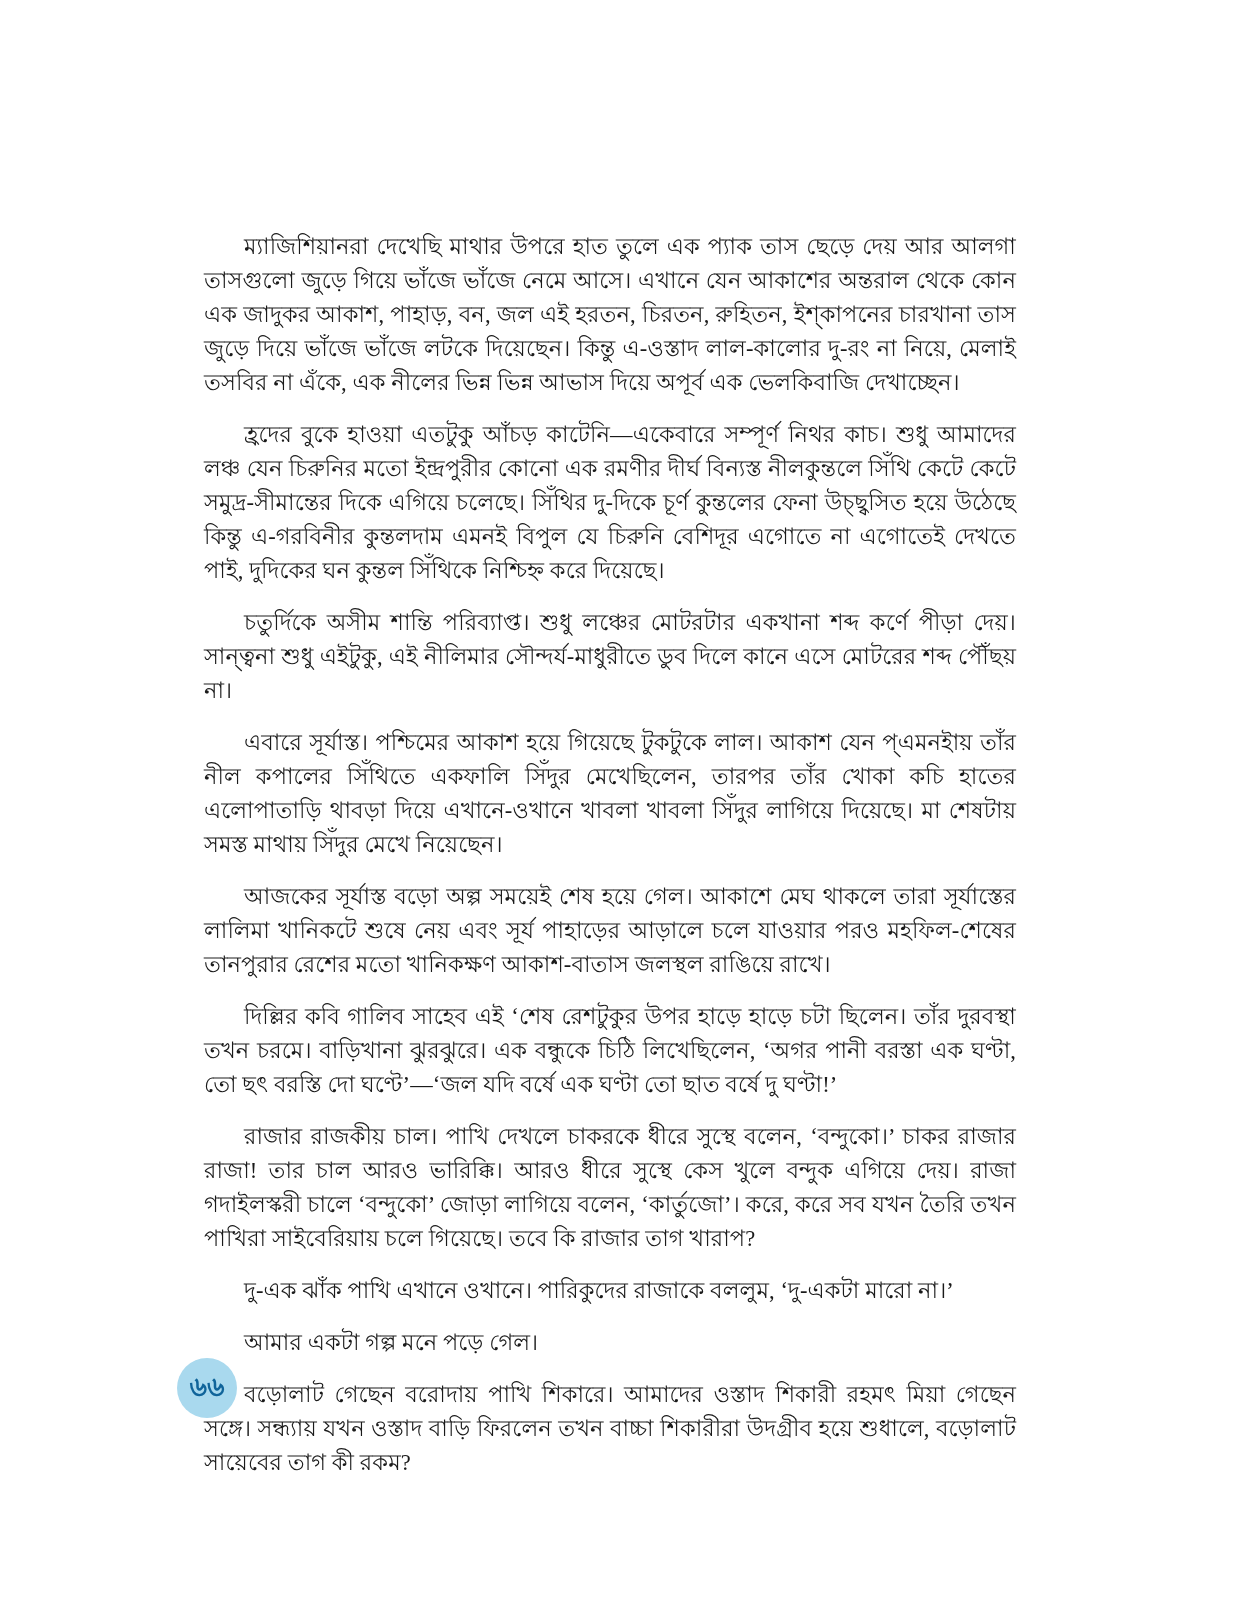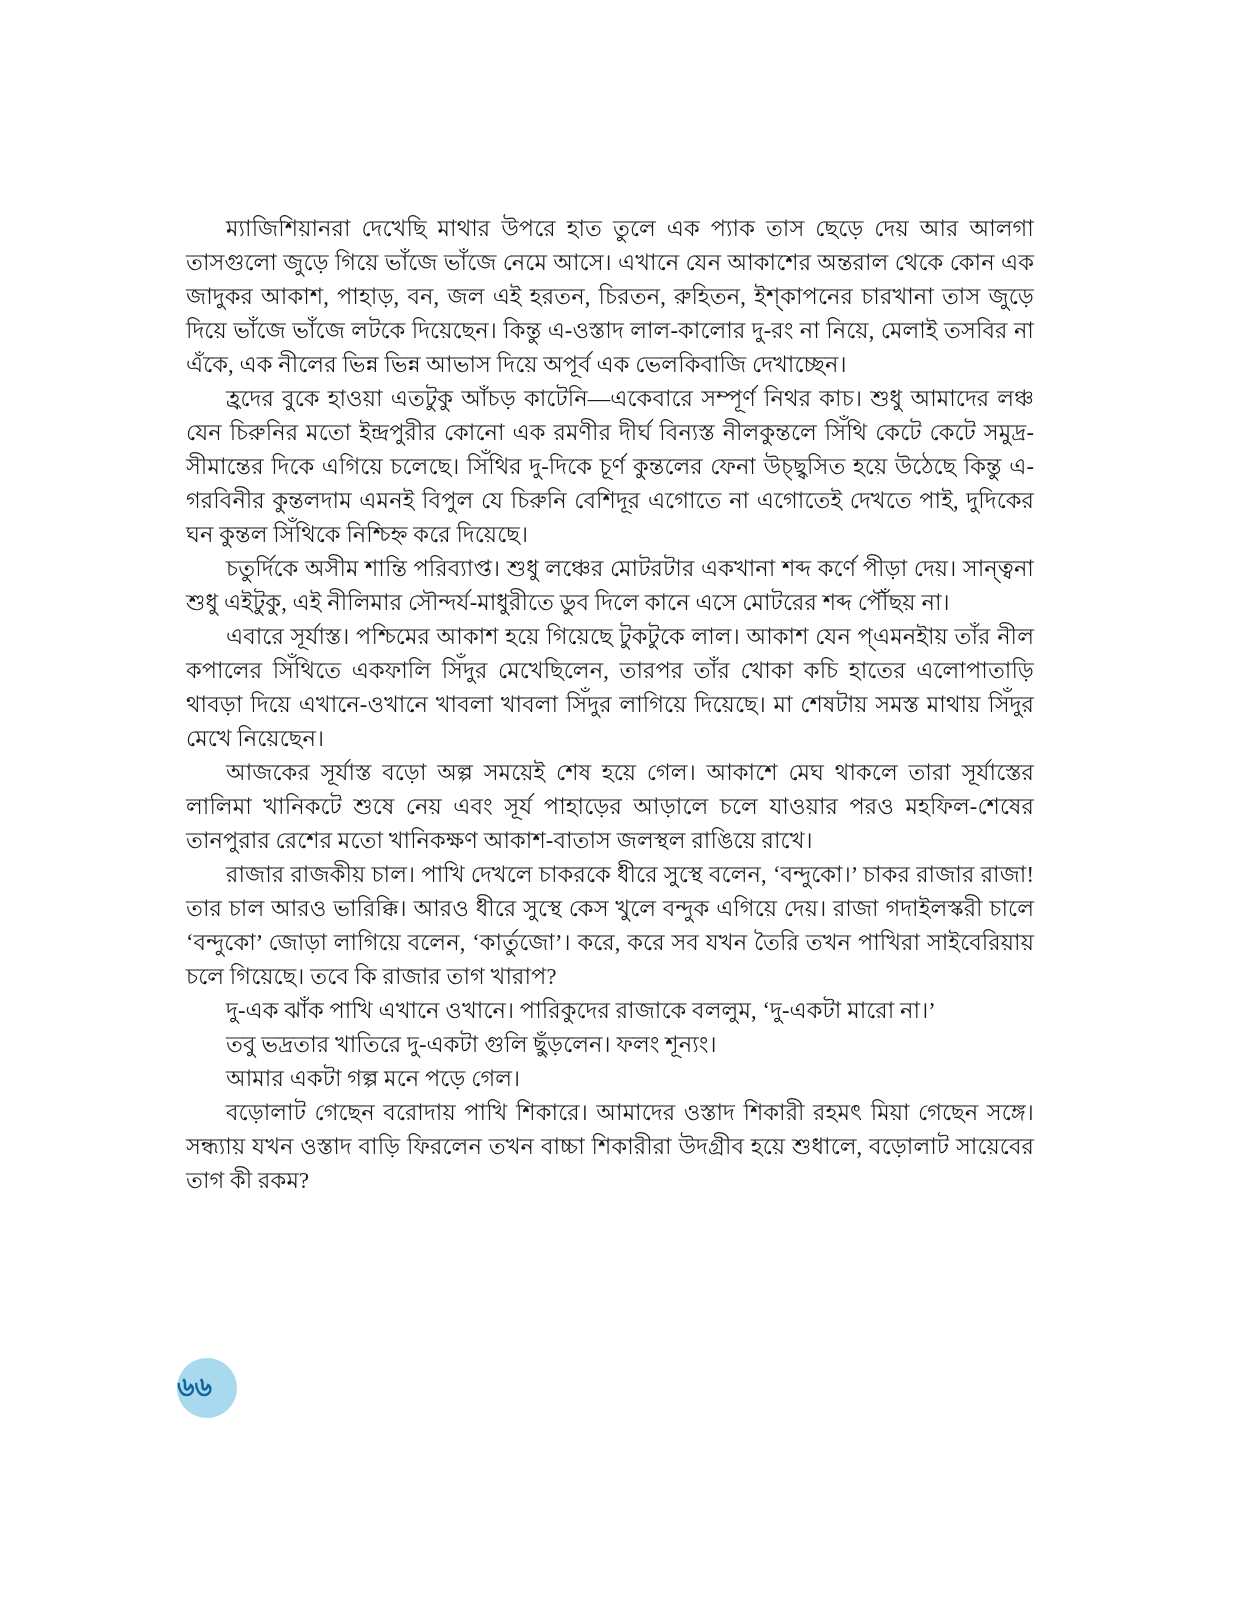--- a/index.html
+++ b/index.html
@@ -24,56 +24,57 @@
     left: 186px;
     top: 212px;
     width: 848px;
     color: #1a1a1a;
     font-size: 22.5px;
     line-height: 34px;
     text-align: justify;
     letter-spacing: 0.1px;
   }
   .text-block p {
-    margin: 0;
+    margin: 18px;
     padding: 0;
     text-indent: 40px;
   }
   .page-number-badge {
     position: absolute;
     left: 177px;
     top: 1358px;
     width: 60px;
     height: 60px;
     border-radius: 50%;
     background: #a9d9ee;
     display: flex;
     align-items: center;
+    justify-content: center;
   }
   .page-number-badge span {
     font-size: 27px;
     font-weight: bold;
     color: #10649a;
     font-family: "Liberation Serif", "DejaVu Serif", serif;
   }
 </style>
 </head>
 <body>
 
 <div class="page">
 
   <div class="text-block">
     <p>ম্যাজিশিয়ানরা দেখেছি মাথার উপরে হাত তুলে এক প্যাক তাস ছেড়ে দেয় আর আলগা তাসগুলো জুড়ে গিয়ে ভাঁজে ভাঁজে নেমে আসে। এখানে যেন আকাশের অন্তরাল থেকে কোন এক জাদুকর আকাশ, পাহাড়, বন, জল এই হরতন, চিরতন, রুহিতন, ইশ্কাপনের চারখানা তাস জুড়ে দিয়ে ভাঁজে ভাঁজে লটকে দিয়েছেন। কিন্তু এ-ওস্তাদ লাল-কালোর দু-রং না নিয়ে, মেলাই তসবির না এঁকে, এক নীলের ভিন্ন ভিন্ন আভাস দিয়ে অপূর্ব এক ভেলকিবাজি দেখাচ্ছেন।</p>
     <p>হ্রদের বুকে হাওয়া এতটুকু আঁচড় কাটেনি—একেবারে সম্পূর্ণ নিথর কাচ। শুধু আমাদের লঞ্চ যেন চিরুনির মতো ইন্দ্রপুরীর কোনো এক রমণীর দীর্ঘ বিন্যস্ত নীলকুন্তলে সিঁথি কেটে কেটে সমুদ্র-সীমান্তের দিকে এগিয়ে চলেছে। সিঁথির দু-দিকে চূর্ণ কুন্তলের ফেনা উচ্ছ্বসিত হয়ে উঠেছে কিন্তু এ-গরবিনীর কুন্তলদাম এমনই বিপুল যে চিরুনি বেশিদূর এগোতে না এগোতেই দেখতে পাই, দুদিকের ঘন কুন্তল সিঁথিকে নিশ্চিহ্ন করে দিয়েছে।</p>
     <p>চতুর্দিকে অসীম শান্তি পরিব্যাপ্ত। শুধু লঞ্চের মোটরটার একখানা শব্দ কর্ণে পীড়া দেয়। সান্ত্বনা শুধু এইটুকু, এই নীলিমার সৌন্দর্য-মাধুরীতে ডুব দিলে কানে এসে মোটরের শব্দ পৌঁছয় না।</p>
     <p>এবারে সূর্যাস্ত। পশ্চিমের আকাশ হয়ে গিয়েছে টুকটুকে লাল। আকাশ যেন প্এমনইায় তাঁর নীল কপালের সিঁথিতে একফালি সিঁদুর মেখেছিলেন, তারপর তাঁর খোকা কচি হাতের এলোপাতাড়ি থাবড়া দিয়ে এখানে-ওখানে খাবলা খাবলা সিঁদুর লাগিয়ে দিয়েছে। মা শেষটায় সমস্ত মাথায় সিঁদুর মেখে নিয়েছেন।</p>
     <p>আজকের সূর্যাস্ত বড়ো অল্প সময়েই শেষ হয়ে গেল। আকাশে মেঘ থাকলে তারা সূর্যাস্তের লালিমা খানিকটে শুষে নেয় এবং সূর্য পাহাড়ের আড়ালে চলে যাওয়ার পরও মহফিল-শেষের তানপুরার রেশের মতো খানিকক্ষণ আকাশ-বাতাস জলস্থল রাঙিয়ে রাখে।</p>
+    <p>দিল্লির কবি গালিব সাহেব এই ‘শেষ রেশটুকুর উপর হাড়ে হাড়ে চটা ছিলেন। তাঁর দুরবস্থা তখন চরমে। বাড়িখানা ঝুরঝুরে। এক বন্ধুকে চিঠি লিখেছিলেন, ‘অগর পানী বরস্তা এক ঘণ্টা, তো ছৎ বরস্তি দো ঘণ্টে’—‘জল যদি বর্ষে এক ঘণ্টা তো ছাত বর্ষে দু ঘণ্টা!’</p>
     <p>রাজার রাজকীয় চাল। পাখি দেখলে চাকরকে ধীরে সুস্থে বলেন, ‘বন্দুকো।’ চাকর রাজার রাজা! তার চাল আরও ভারিক্কি। আরও ধীরে সুস্থে কেস খুলে বন্দুক এগিয়ে দেয়। রাজা গদাইলস্করী চালে ‘বন্দুকো’ জোড়া লাগিয়ে বলেন, ‘কার্তুজো’। করে, করে সব যখন তৈরি তখন পাখিরা সাইবেরিয়ায় চলে গিয়েছে। তবে কি রাজার তাগ খারাপ?</p>
     <p>দু-এক ঝাঁক পাখি এখানে ওখানে। পারিকুদের রাজাকে বললুম, ‘দু-একটা মারো না।’</p>
-    <p>তবু ভদ্রতার খাতিরে দু-একটা গুলি ছুঁড়লেন। ফলং শূন্যং।</p>
     <p>আমার একটা গল্প মনে পড়ে গেল।</p>
     <p>বড়োলাট গেছেন বরোদায় পাখি শিকারে। আমাদের ওস্তাদ শিকারী রহমৎ মিয়া গেছেন সঙ্গে। সন্ধ্যায় যখন ওস্তাদ বাড়ি ফিরলেন তখন বাচ্চা শিকারীরা উদগ্রীব হয়ে শুধালে, বড়োলাট সায়েবের তাগ কী রকম?</p>
   </div>
 
   <div class="page-number-badge">
     <span>৬৬</span>
   </div>
 
 </div>
 

